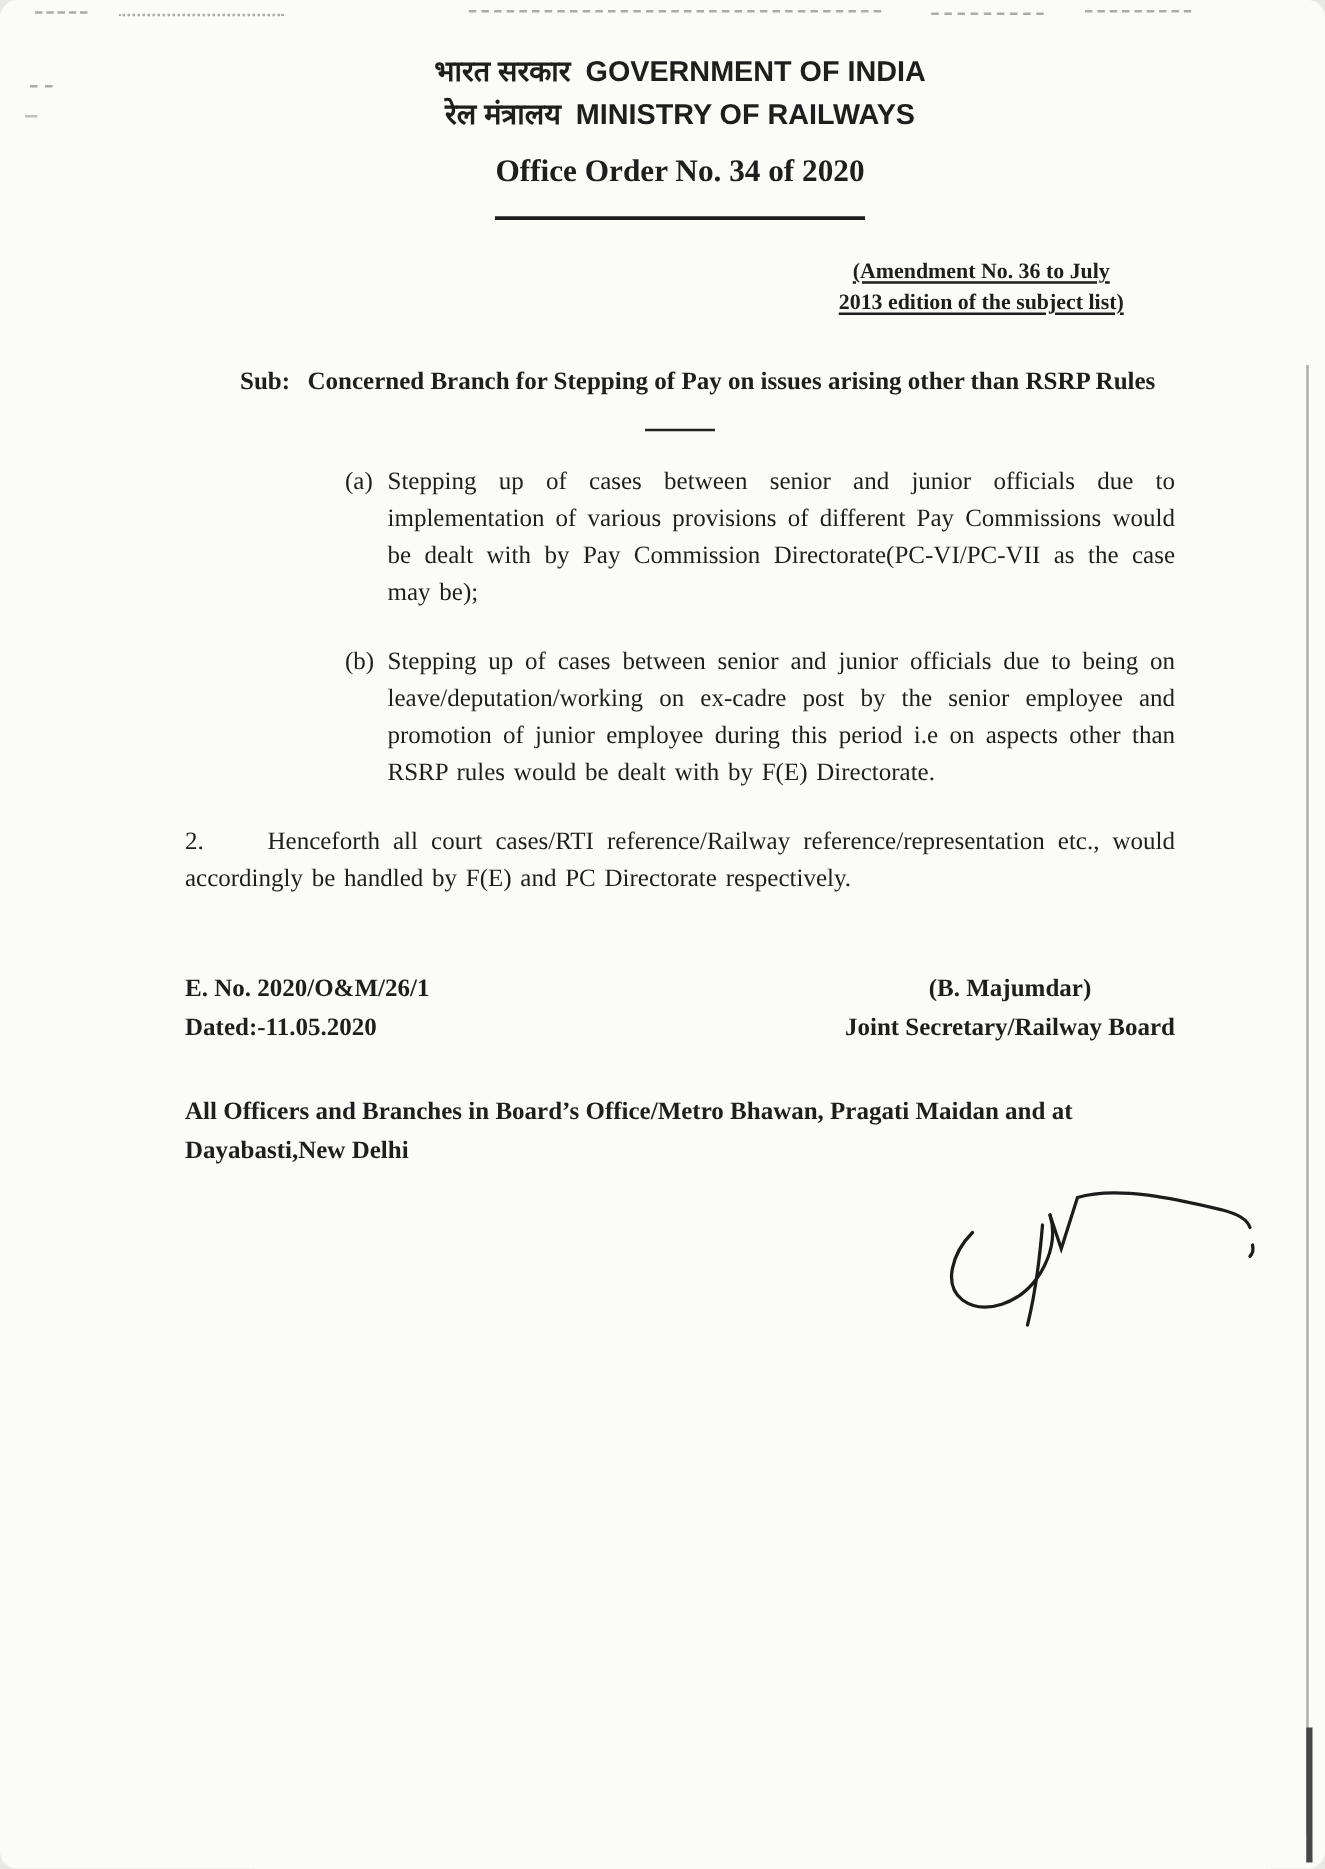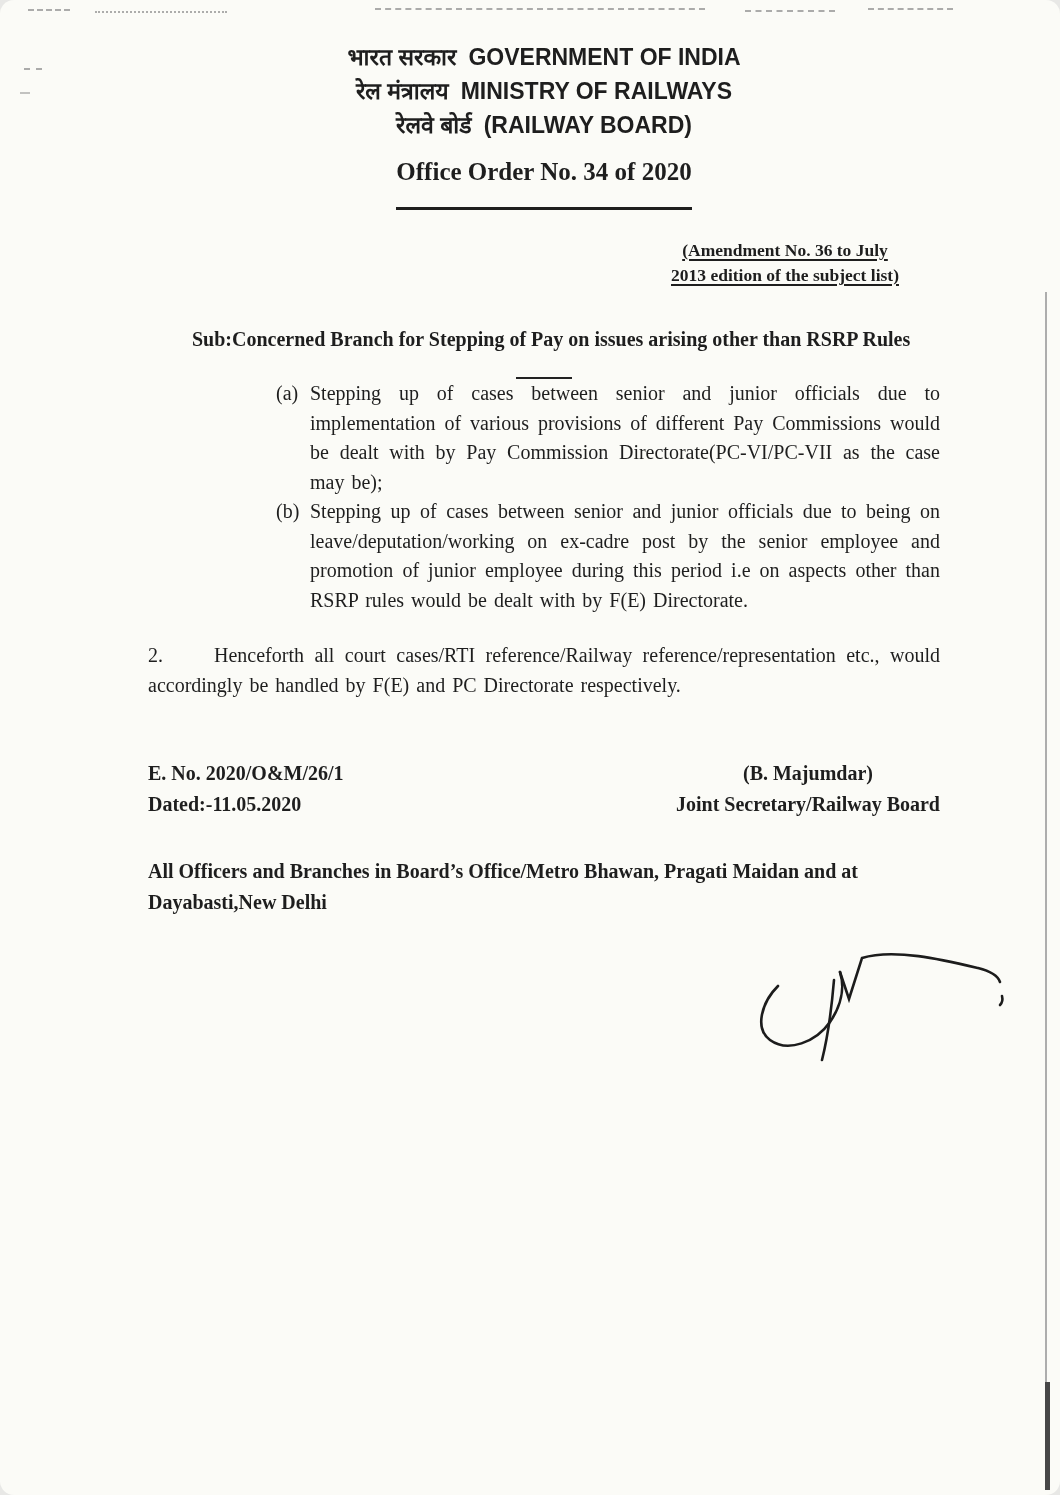--- a/index.html
+++ b/index.html
@@ -57,41 +57,42 @@
 
   .subject {
     margin-top:36px;
     font-weight:bold;
     font-size:20px;
     line-height:31px;
     padding-left:110px;
     text-indent:-66px;
     text-align:left;
   }
-  .subject .sub-label { }
+  .subject .sub-label { margin-right:14px; }
 
   .short-rule {
     width:56px;
     border:none;
     border-top:2.5px solid #222;
     margin:22px auto 0 auto;
   }
 
   .para {
     margin-top:26px;
     font-size:20px;
     line-height:29.5px;
     text-align:justify;
     word-spacing:2px;
   }
   .indent-first { text-indent:70px; }
 
   .pnum { display:inline-block; width:66px; }
 
   .list-item {
+    margin-top:26px;
     margin-left:128px;
     width:664px;
     font-size:20px;
     line-height:29.5px;
     text-align:justify;
     word-spacing:2px;
     padding-left:34px;
     text-indent:-34px;
     box-sizing:border-box;
   }
@@ -168,23 +169,20 @@
 
   <div class="content">
 
     <div class="doc-header">
       <div>
         <span class="hi">भारत सरकार</span><span>GOVERNMENT OF INDIA</span>
       </div>
       <div>
         <span class="hi">रेल मंत्रालय</span><span>MINISTRY OF RAILWAYS</span>
       </div>
-      <div>
-        <span class="hi">रेलवे बोर्ड</span><span>(RAILWAY BOARD)</span>
-      </div>
     </div>
 
     <div class="doc-title">
       <span class="underlined">Office Order No. 34 of 2020</span>
     </div>
 
     <div class="amendment">
       <div><span>(Amendment No. 36 to July</span></div>
       <div><span>2013 edition of the subject list)</span></div>
     </div>

